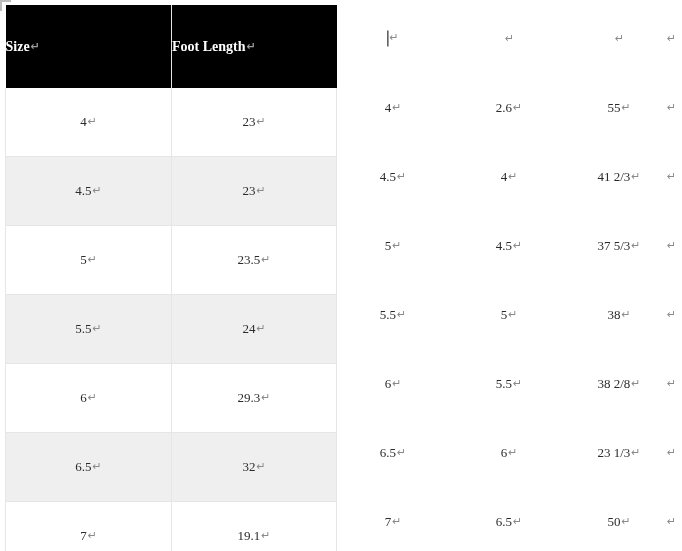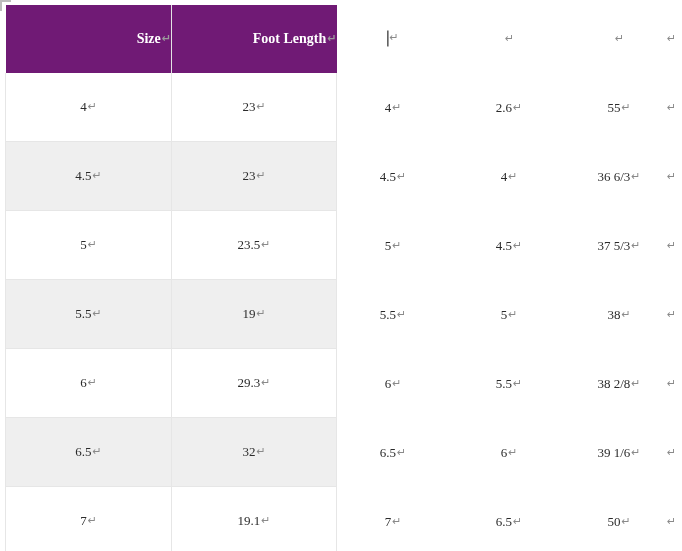--- a/index.html
+++ b/index.html
@@ -34,26 +34,26 @@
     left: 5px;
     top: 5px;
     width: 331px;
     border-collapse: collapse;
     table-layout: fixed;
   }
   #size-table col.c1 { width: 166px; }
   #size-table col.c2 { width: 165px; }
 
   #size-table th {
-    background: #701a75;
+    background: #000000;
     color: #ffffff;
     font-weight: bold;
     font-size: 14px;
-    height: 68px;
-    text-align: right;
+    height: 83px;
+    text-align: left;
     vertical-align: middle;
     padding: 0;
     border: 0;
   }
   #size-table th.th-left  { border-right: 1px solid #e3e3e3; }
 
   #size-table td {
     height: 68px;
     text-align: center;
     vertical-align: middle;
@@ -141,21 +141,21 @@
     <tr class="alt">
       <td><span>4.5</span><span class="pilcrow">↵</span></td>
       <td><span>23</span><span class="pilcrow">↵</span></td>
     </tr>
     <tr>
       <td><span>5</span><span class="pilcrow">↵</span></td>
       <td><span>23.5</span><span class="pilcrow">↵</span></td>
     </tr>
     <tr class="alt">
       <td><span>5.5</span><span class="pilcrow">↵</span></td>
-      <td><span>19</span><span class="pilcrow">↵</span></td>
+      <td><span>24</span><span class="pilcrow">↵</span></td>
     </tr>
     <tr>
       <td><span>6</span><span class="pilcrow">↵</span></td>
       <td><span>29.3</span><span class="pilcrow">↵</span></td>
     </tr>
     <tr class="alt">
       <td><span>6.5</span><span class="pilcrow">↵</span></td>
       <td><span>32</span><span class="pilcrow">↵</span></td>
     </tr>
     <tr>
@@ -177,21 +177,21 @@
   <div class="prow">
     <div class="pcell col0"><span>4</span><span class="pilcrow">↵</span></div>
     <div class="pcell col1"><span>2.6</span><span class="pilcrow">↵</span></div>
     <div class="pcell col2"><span>55</span><span class="pilcrow">↵</span></div>
     <div class="pcell col3"><span></span><span class="pilcrow">↵</span></div>
   </div>
 
   <div class="prow">
     <div class="pcell col0"><span>4.5</span><span class="pilcrow">↵</span></div>
     <div class="pcell col1"><span>4</span><span class="pilcrow">↵</span></div>
-    <div class="pcell col2"><span>36 6/3</span><span class="pilcrow">↵</span></div>
+    <div class="pcell col2"><span>41 2/3</span><span class="pilcrow">↵</span></div>
     <div class="pcell col3"><span></span><span class="pilcrow">↵</span></div>
   </div>
 
   <div class="prow">
     <div class="pcell col0"><span>5</span><span class="pilcrow">↵</span></div>
     <div class="pcell col1"><span>4.5</span><span class="pilcrow">↵</span></div>
     <div class="pcell col2"><span>37 5/3</span><span class="pilcrow">↵</span></div>
     <div class="pcell col3"><span></span><span class="pilcrow">↵</span></div>
   </div>
 
@@ -205,21 +205,21 @@
   <div class="prow">
     <div class="pcell col0"><span>6</span><span class="pilcrow">↵</span></div>
     <div class="pcell col1"><span>5.5</span><span class="pilcrow">↵</span></div>
     <div class="pcell col2"><span>38 2/8</span><span class="pilcrow">↵</span></div>
     <div class="pcell col3"><span></span><span class="pilcrow">↵</span></div>
   </div>
 
   <div class="prow">
     <div class="pcell col0"><span>6.5</span><span class="pilcrow">↵</span></div>
     <div class="pcell col1"><span>6</span><span class="pilcrow">↵</span></div>
-    <div class="pcell col2"><span>39 1/6</span><span class="pilcrow">↵</span></div>
+    <div class="pcell col2"><span>23 1/3</span><span class="pilcrow">↵</span></div>
     <div class="pcell col3"><span></span><span class="pilcrow">↵</span></div>
   </div>
 
   <div class="prow">
     <div class="pcell col0"><span>7</span><span class="pilcrow">↵</span></div>
     <div class="pcell col1"><span>6.5</span><span class="pilcrow">↵</span></div>
     <div class="pcell col2"><span>50</span><span class="pilcrow">↵</span></div>
     <div class="pcell col3"><span></span><span class="pilcrow">↵</span></div>
   </div>
 

